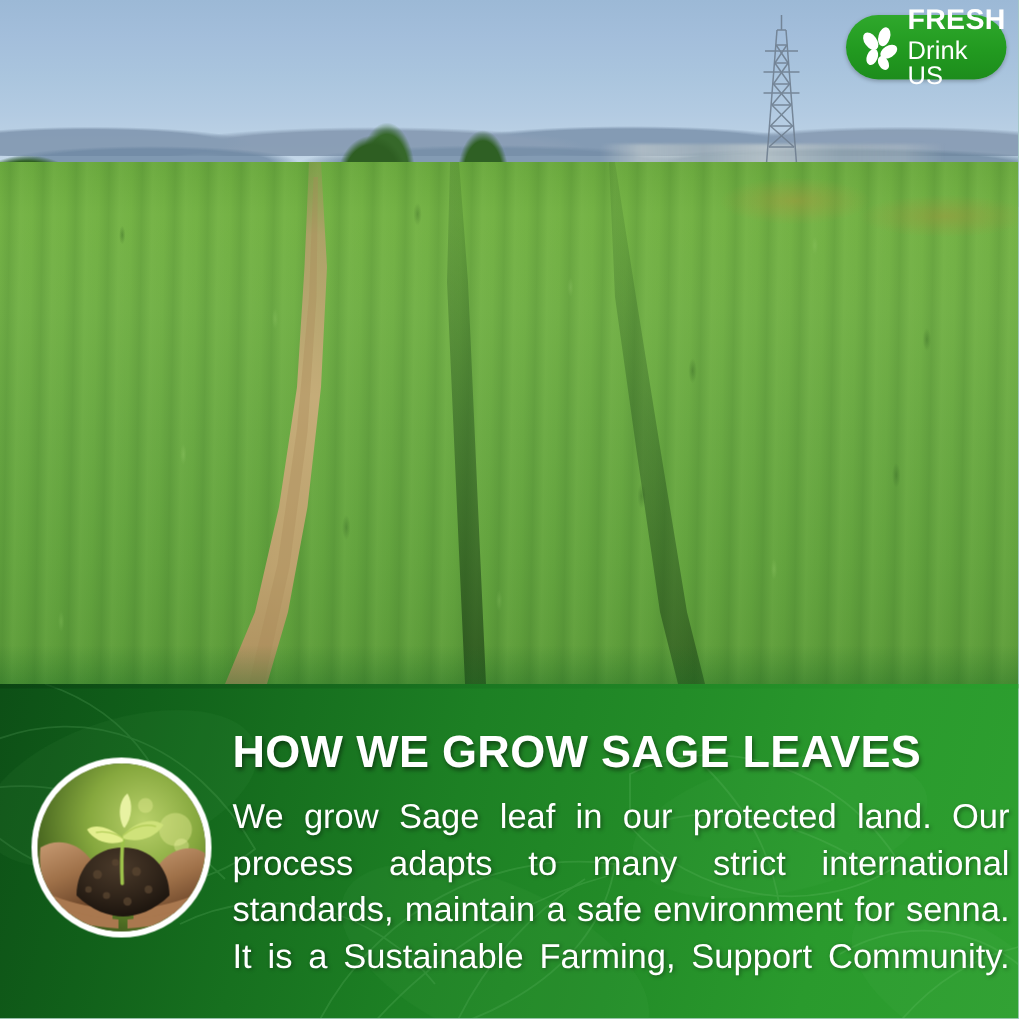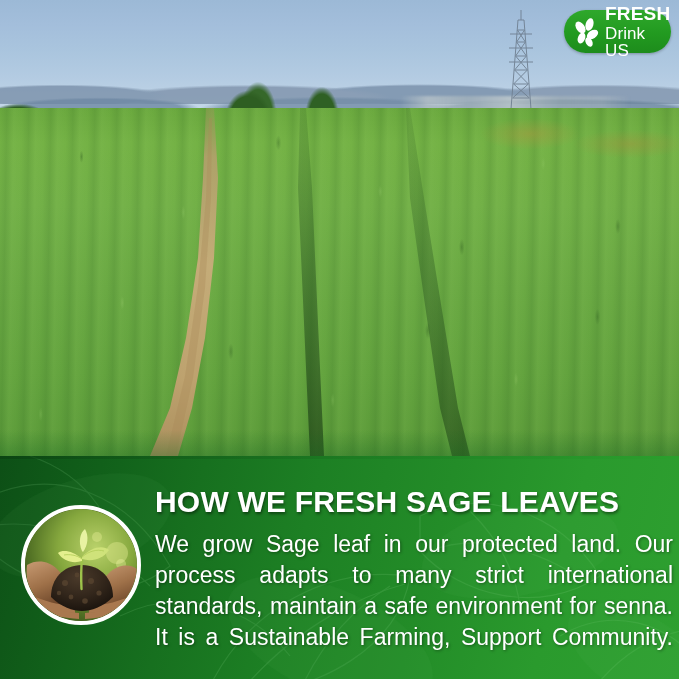--- a/index.html
+++ b/index.html
@@ -522,17 +522,17 @@
         <path d="M56.5,80 C56,70 56,60 57,50" stroke="#9dc24a" stroke-width="2.4" fill="none" stroke-linecap="round"></path>
         <path d="M57,50 C48,42 38,40 33,44 C38,52 48,55 57,52 Z" fill="#e4ef8e"></path>
         <path d="M57,48 C66,38 78,36 84,41 C78,50 67,53 57,50 Z" fill="#cfe27a"></path>
         <path d="M57,42 C53,33 55,24 60,20 C64,27 63,36 58,43 Z" fill="#e8f2a2"></path>
         <path d="M57,50 C52,46 44,45 39,46" stroke="#b5cf5c" stroke-width="0.9" fill="none"></path>
         <path d="M57,48 C64,42 72,40 79,42" stroke="#b5cf5c" stroke-width="0.9" fill="none"></path>
       </svg>
     </div>
   </div>
 
-  <h1 class="headline" style="transform: scaleX(1);">HOW WE FRESH SAGE LEAVES</h1>
+  <h1 class="headline" style="transform: scaleX(1);">HOW WE GROW SAGE LEAVES</h1>
 
   <p class="body-copy">We grow Sage leaf in our protected land. Our process adapts to many strict international standards, maintain a safe environment for  senna. It is a Sustainable Farming, Support Community.</p>
 
 </div>
 
 </body></html>

